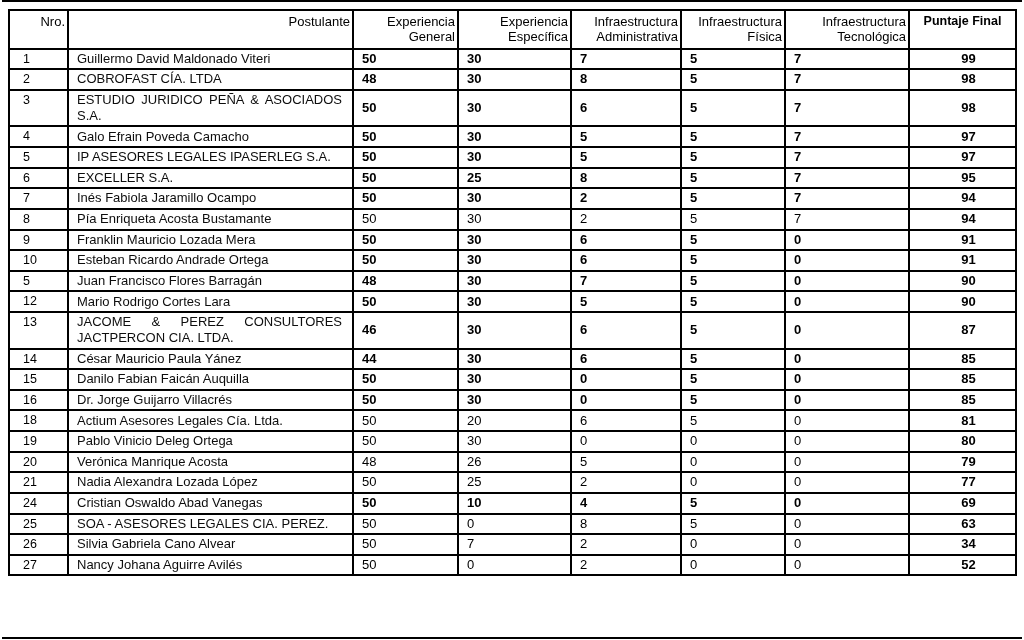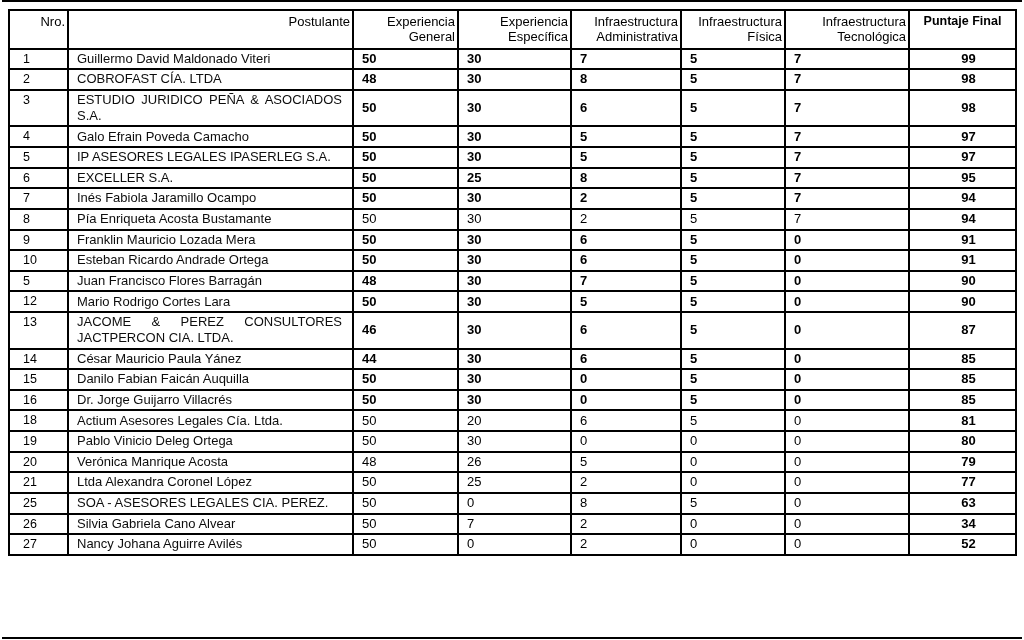--- a/index.html
+++ b/index.html
@@ -288,27 +288,37 @@
           <td class="name">Verónica Manrique Acosta</td>
           <td class="num">48</td>
           <td class="num">26</td>
           <td class="num">5</td>
           <td class="num">0</td>
           <td class="num">0</td>
           <td class="pf">79</td>
         </tr>
         <tr>
           <td class="nro">21</td>
-          <td class="name">Ltda Alexandra Coronel López</td>
+          <td class="name">Nadia Alexandra Lozada López</td>
           <td class="num">50</td>
           <td class="num">25</td>
           <td class="num">2</td>
           <td class="num">0</td>
           <td class="num">0</td>
           <td class="pf">77</td>
+        </tr>
+        <tr class="boldvals">
+          <td class="nro">24</td>
+          <td class="name">Cristian Oswaldo Abad Vanegas</td>
+          <td class="num">50</td>
+          <td class="num">10</td>
+          <td class="num">4</td>
+          <td class="num">5</td>
+          <td class="num">0</td>
+          <td class="pf">69</td>
         </tr>
         <tr>
           <td class="nro">25</td>
           <td class="name">SOA - ASESORES LEGALES CIA. PEREZ.</td>
           <td class="num">50</td>
           <td class="num">0</td>
           <td class="num">8</td>
           <td class="num">5</td>
           <td class="num">0</td>
           <td class="pf">63</td>

